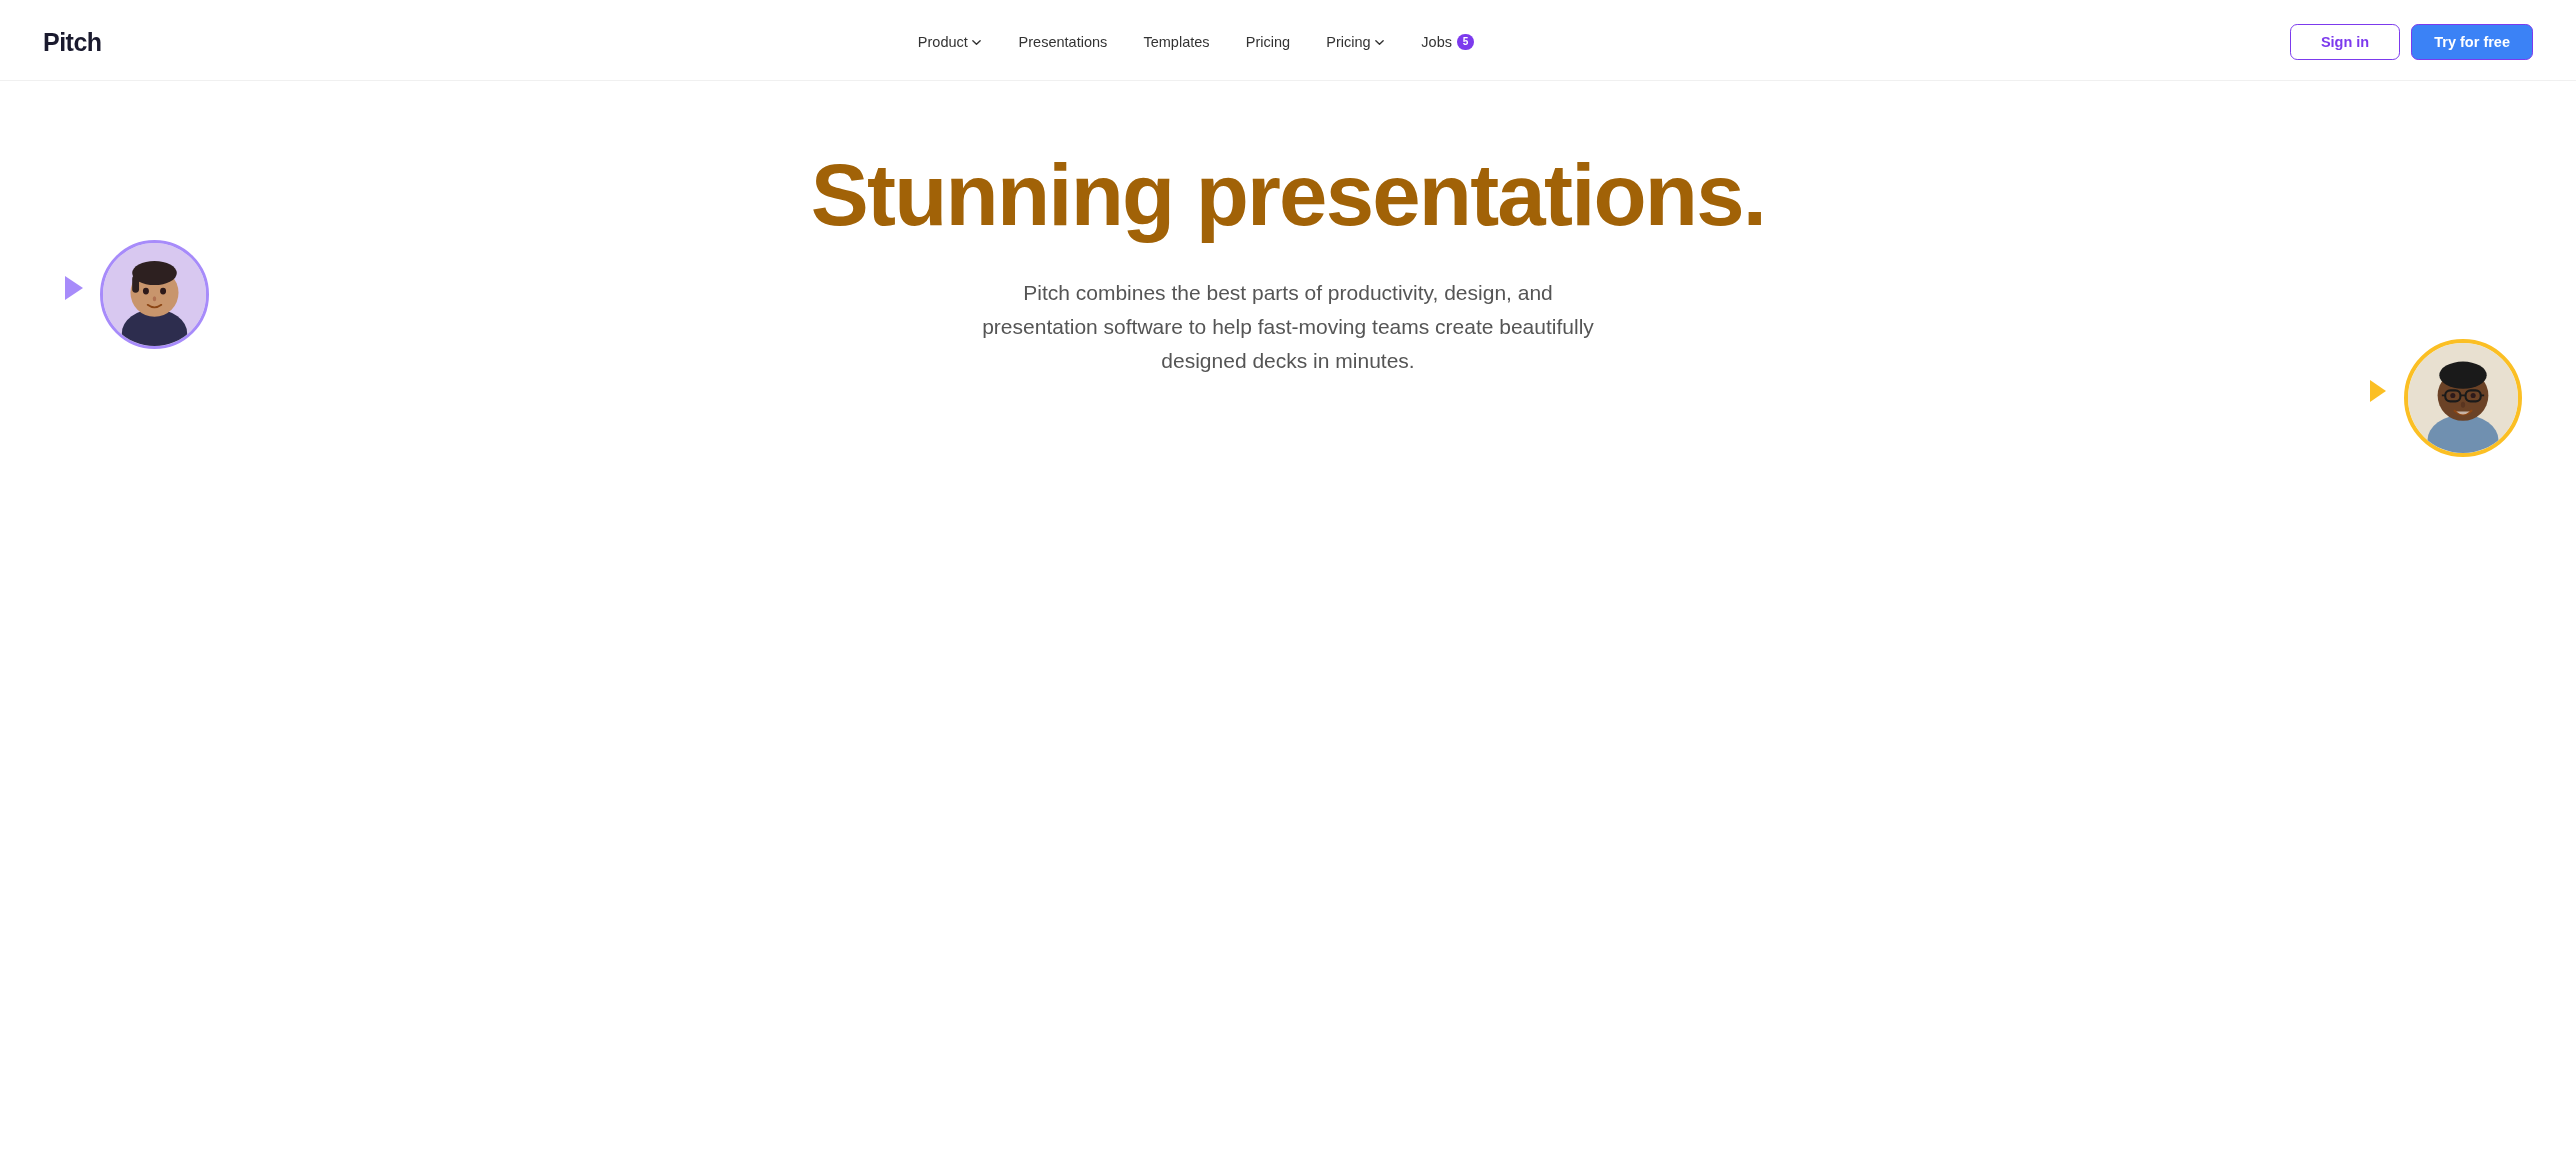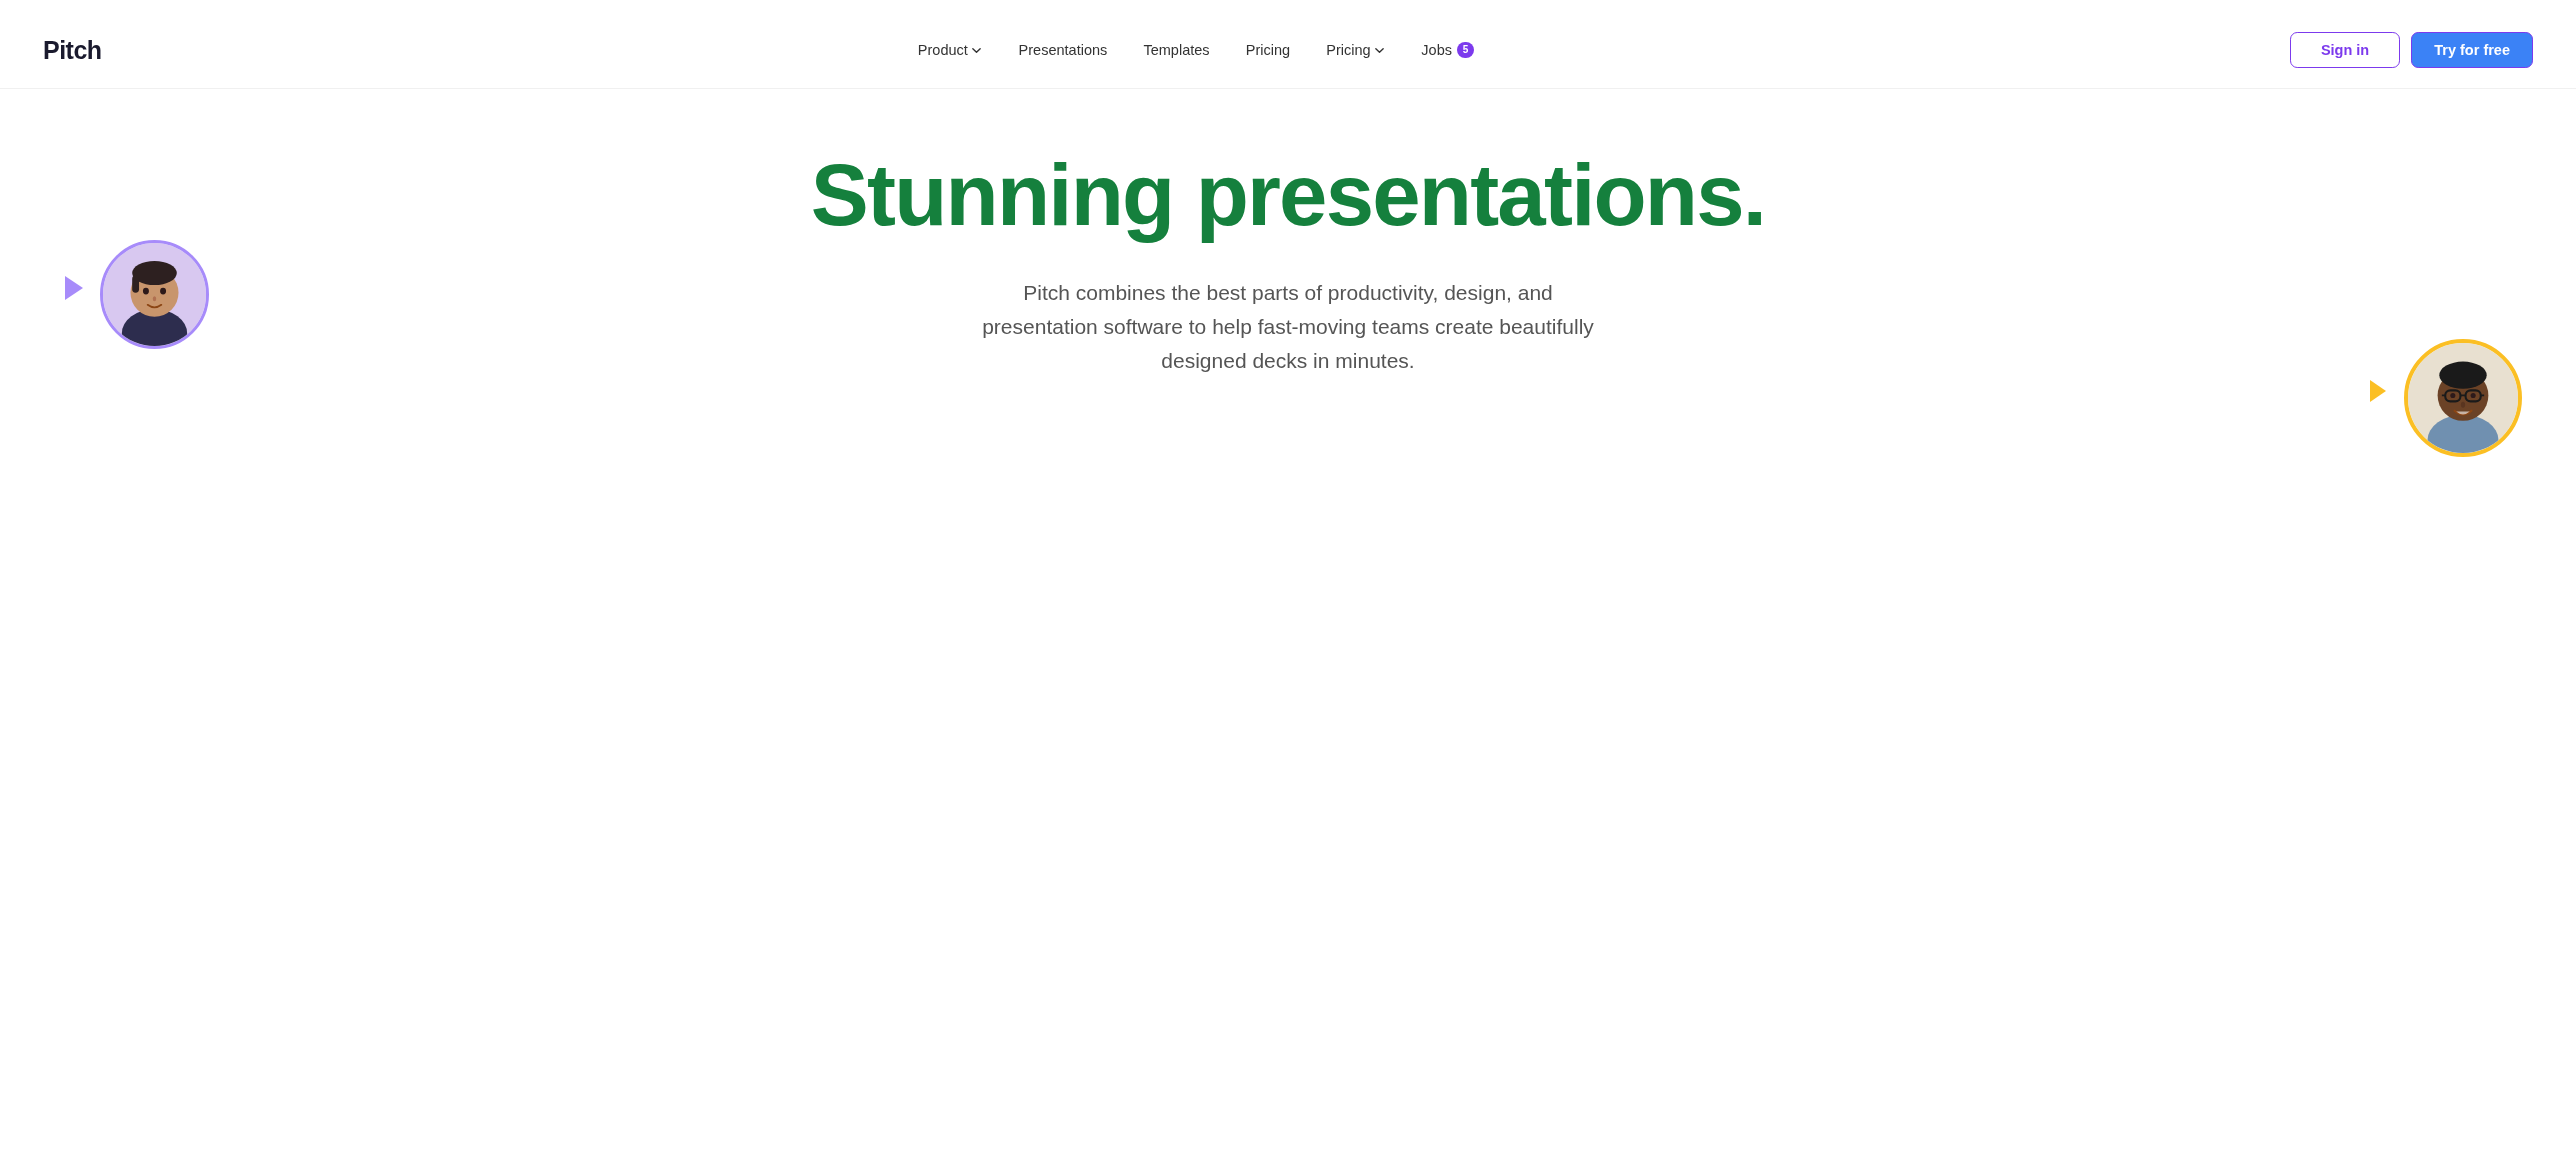--- a/index.html
+++ b/index.html
@@ -19,21 +19,21 @@
     
     .navbar {
       display: flex;
       align-items: center;
       justify-content: space-between;
       padding: 0 43px;
       height: 77px;
       background: #ffffff;
       border-bottom: 0.9px solid #f0f0f0;
       position: sticky;
-      top: 12px;
+      top: 4px;
       z-index: 100;
     }
 
     .navbar-logo {
       font-size: 25px;
       font-weight: 800;
       color: #1a1a2e;
       letter-spacing: -0.5px;
       cursor: pointer;
       text-decoration: none;
@@ -117,21 +117,21 @@
       flex-direction: column;
       align-items: center;
       padding: 72px 43px 54px;
       position: relative;
       overflow: visible;
     }
 
     .hero-headline {
       font-size: 87px;
       font-weight: 900;
-      color: #15803d;
+      color: #a16207;
       line-height: 1.05;
       text-align: center;
       letter-spacing: -1.8px;
       max-width: 1086px;
       position: relative;
     }
 
     .hero-headline-line1 {
       display: block;
     }

